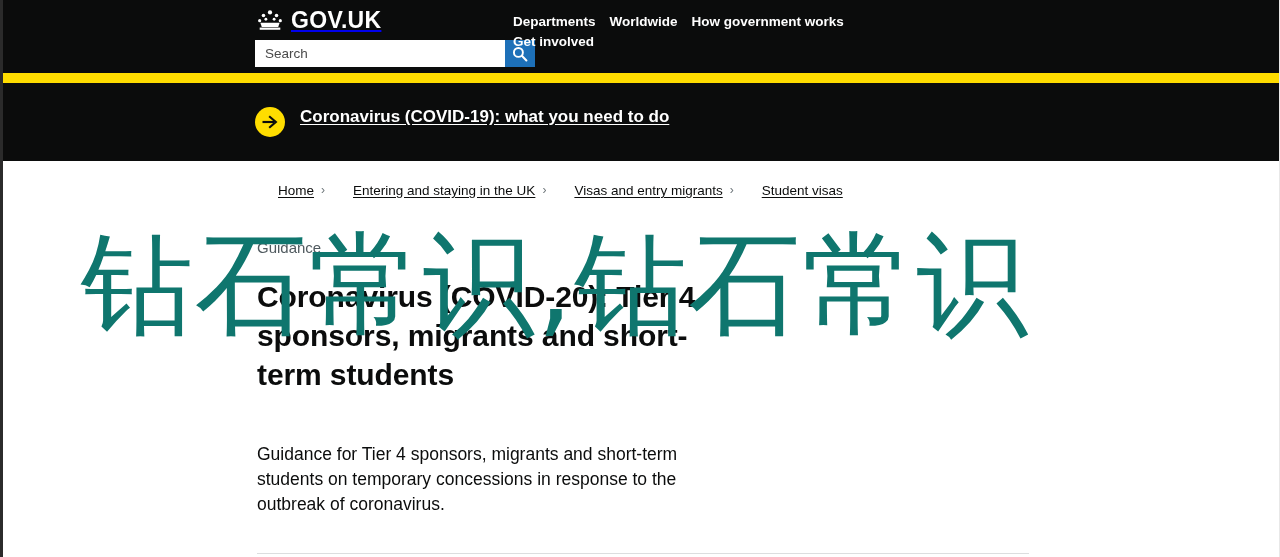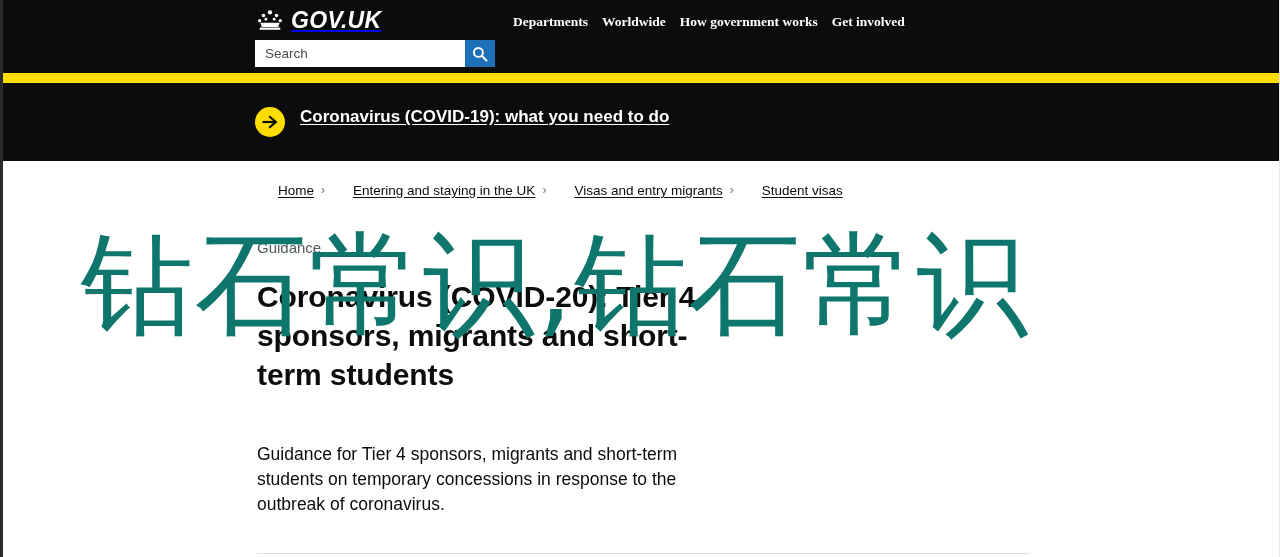--- a/index.html
+++ b/index.html
@@ -53,28 +53,27 @@
     display: block;
   }
 
   .logo-text {
     color: #ffffff;
     font-size: 23px;
     font-weight: bold;
     letter-spacing: 0.3px;
     line-height: 1;
     font-family: "Liberation Sans", sans-serif;
-    font-style: italic;
   }
 
   .search-row {
     display: flex;
     margin-top: 7px;
     height: 27px;
-    width: 240px;
+    width: 280px;
   }
 
   .search-input {
     flex: 1 1 auto;
     border: 2px solid #ffffff;
     border-right: none;
     background: #ffffff;
     font-size: 13.5px;
     font-family: "Liberation Sans", sans-serif;
     padding: 0 8px;
@@ -111,21 +110,21 @@
     gap: 0px 14px;
     line-height: 20px;
   }
 
   .nav-link {
     color: #ffffff;
     font-size: 13.5px;
     font-weight: bold;
     text-decoration: none;
     white-space: nowrap;
-    font-family: Liberation Serif, serif;
+    font-family: Liberation Sans, sans-serif;
     text-align: center;
   }
 
   
   .covid-banner {
     background: #0b0c0c;
     height: 78px;
     width: 100%;
     display: flex;
     align-items: center;

